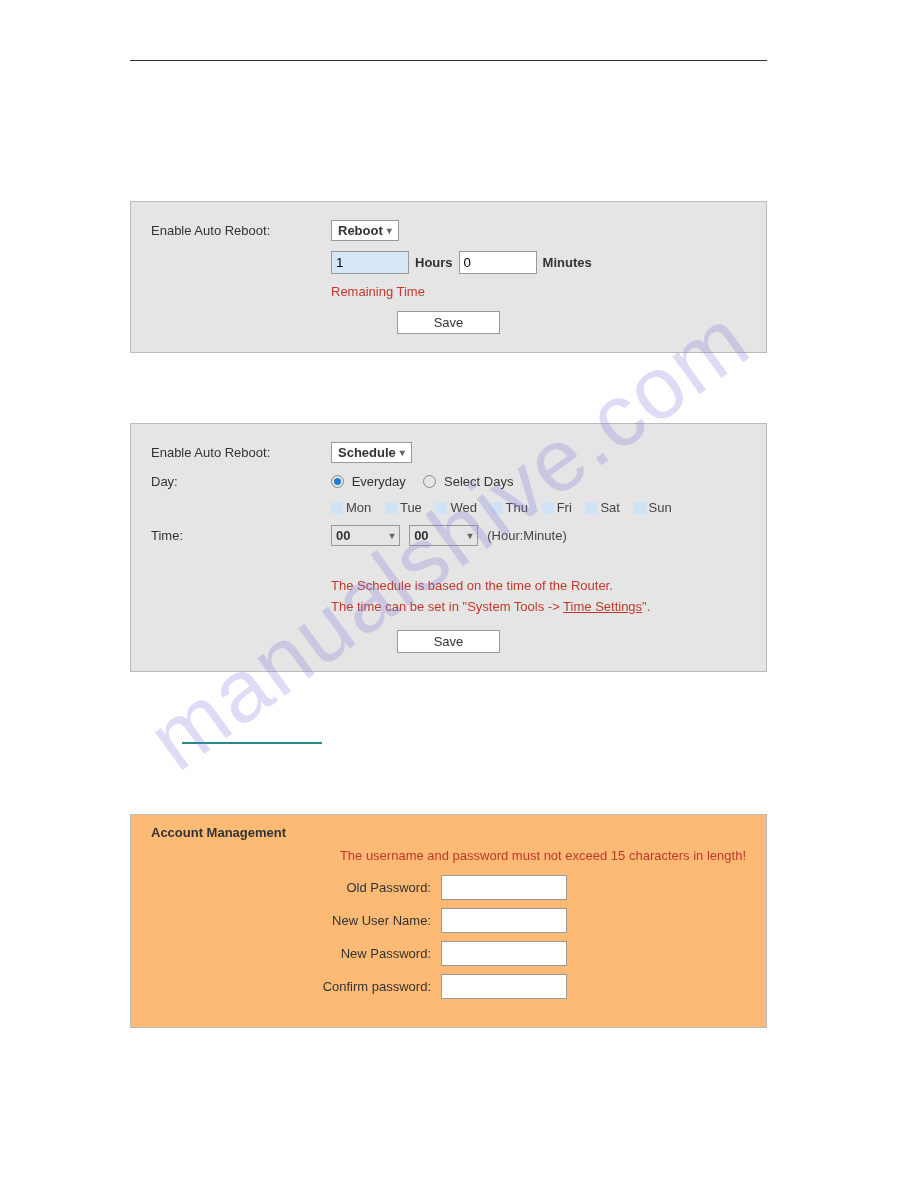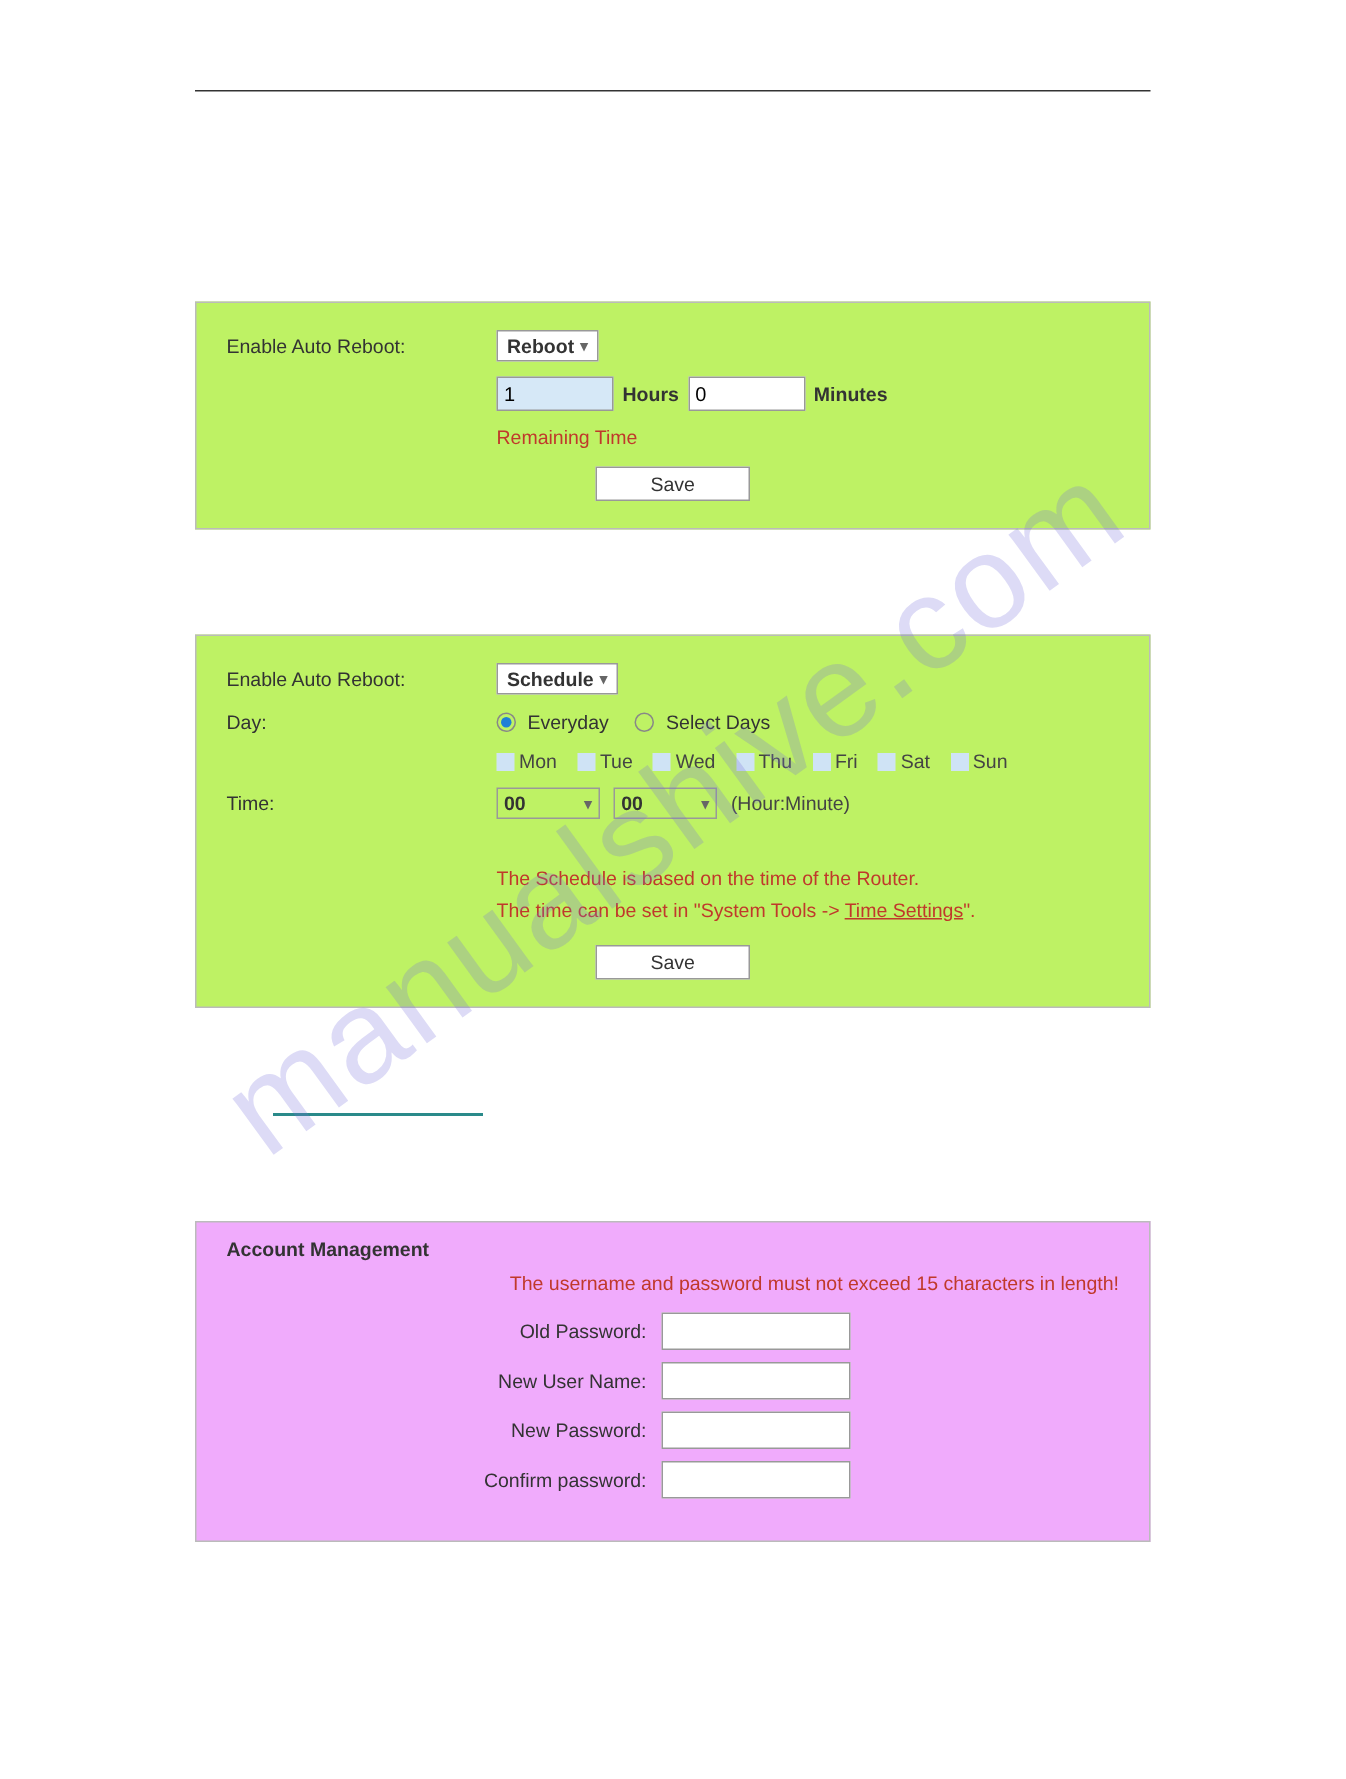--- a/index.html
+++ b/index.html
@@ -20,21 +20,21 @@
   .hr-top {
     border: none;
     border-top: 1px solid #333;
     margin: 0 0 140px 0;
   }
   .panel {
     border: 1px solid #bbb;
     padding: 18px 20px;
     margin-bottom: 70px;
     position: relative;
-    background: #bef264;
+    background: #e5e5e5;
   }
   .row {
     display: flex;
     align-items: center;
     margin-bottom: 10px;
   }
   .row-label {
     width: 180px;
     color: #333;
   }
@@ -126,21 +126,21 @@
   }
   .link-underline {
     width: 140px;
     height: 2px;
     background: #2a8a8a;
     margin: 10px 0 70px 52px;
   }
   .acct-panel {
     border: 1px solid #bbb;
     padding: 10px 20px 20px 20px;
-    background: #f0abfc;
+    background: #fdba74;
     position: relative;
   }
   .acct-title {
     font-weight: bold;
     margin-bottom: 8px;
   }
   .acct-warn {
     color: #c0392b;
     text-align: right;
     margin-bottom: 12px;

